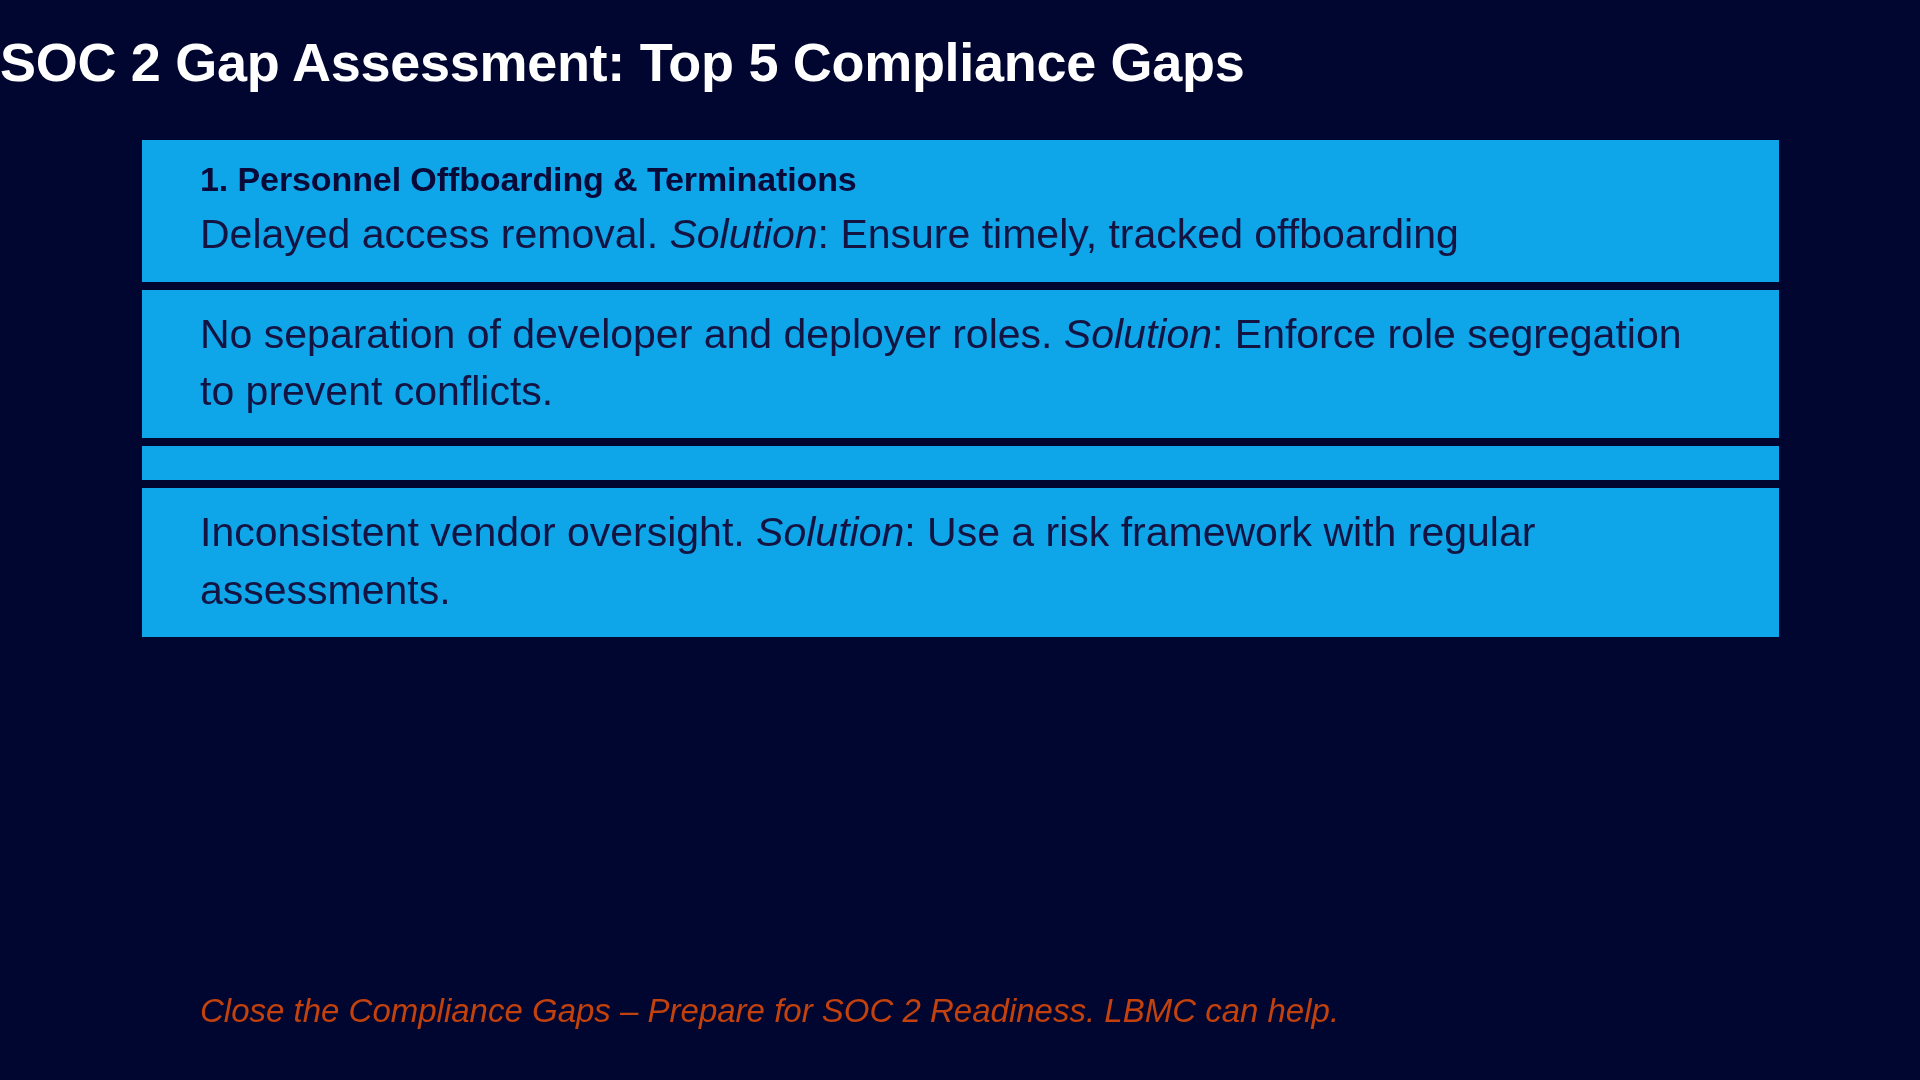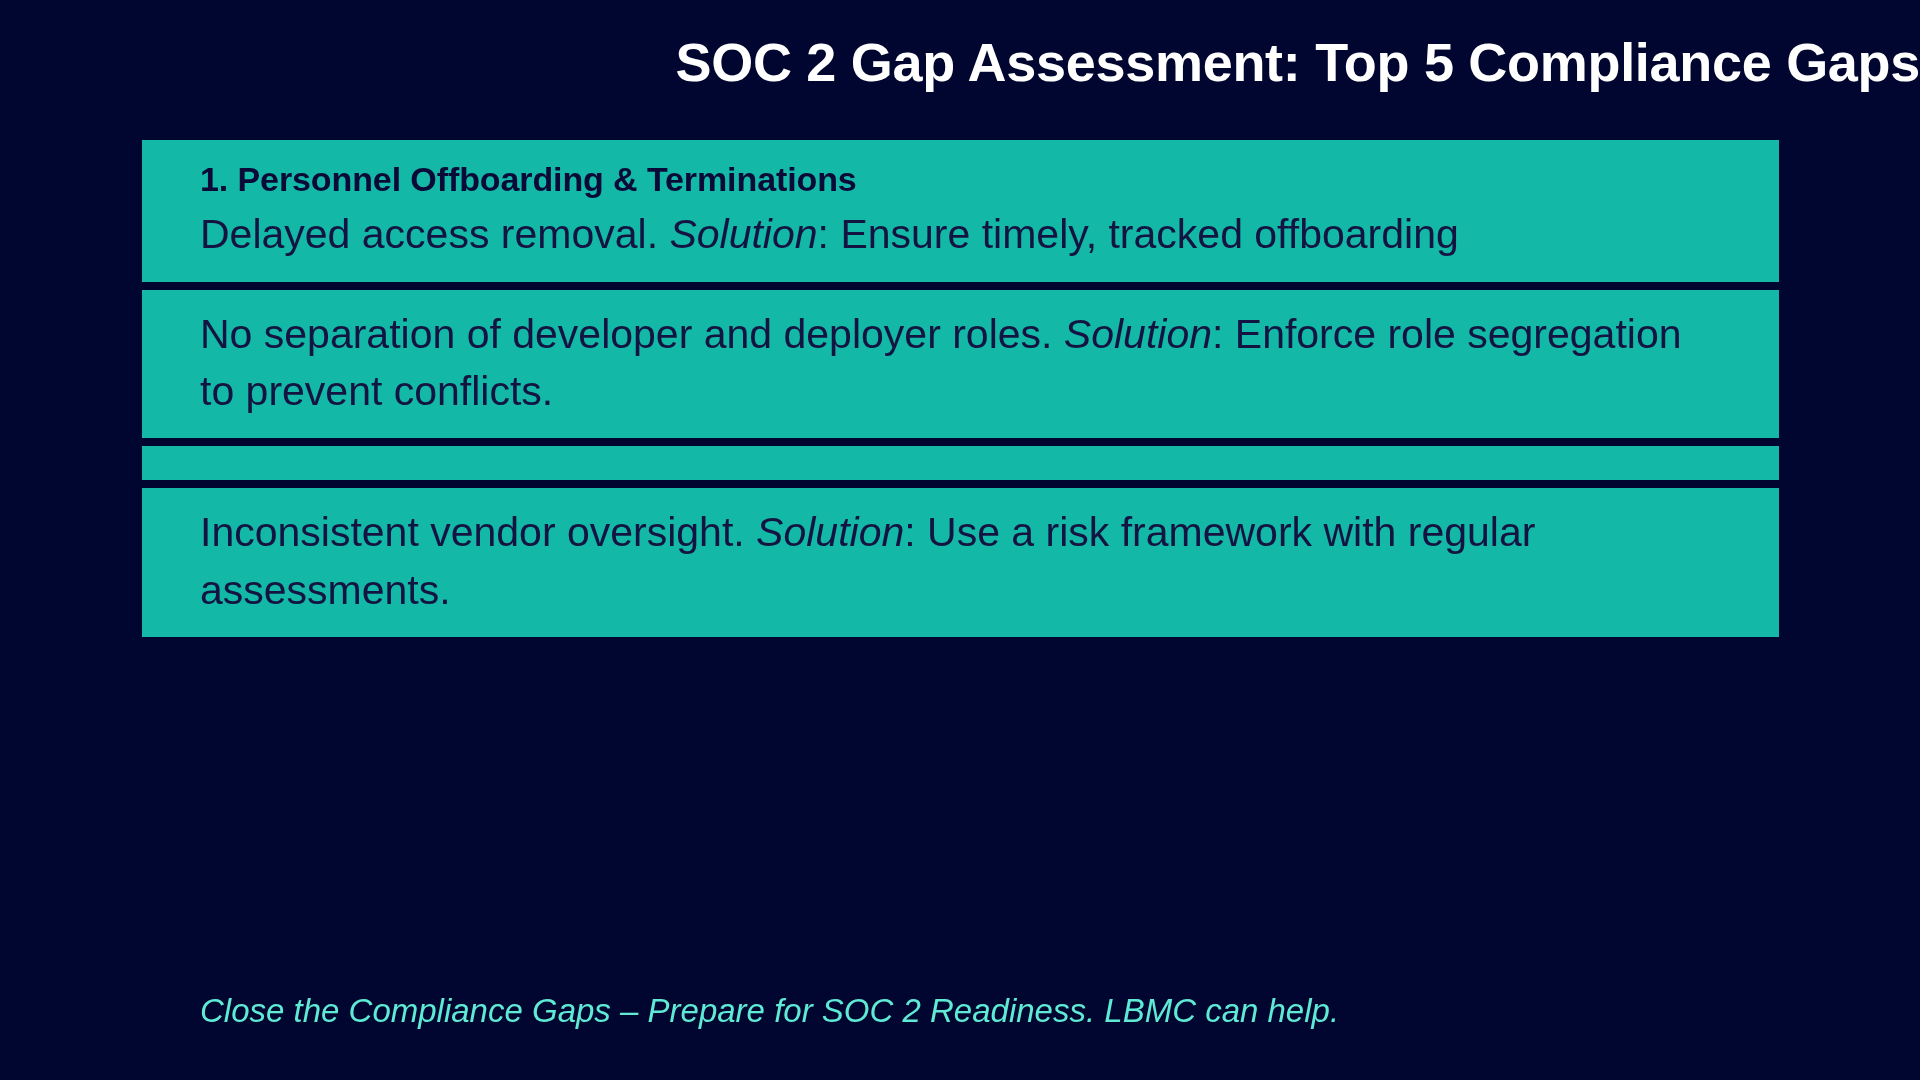--- a/index.html
+++ b/index.html
@@ -21,37 +21,37 @@
     height: 1080px;
     background: #000630;
     box-sizing: border-box;
   }
 
   .slide-title {
     position: absolute;
     left: 0;
     top: 32px;
     width: 1920px;
-    text-align: right;
+    text-align: left;
     color: #ffffff;
     font-size: 54px;
     font-weight: 700;
     letter-spacing: -0.3px;
     line-height: 1.12;
   }
 
   .cards {
     position: absolute;
     left: 142px;
     top: 140px;
     width: 1637px;
   }
 
   .card {
-    background: #14b8a6;
+    background: #0ea5e9;
     margin-bottom: 8px;
     padding: 16px 0 18px 58px;
     box-sizing: border-box;
   }
 
   .card-heading {
     color: #0a0a38;
     font-size: 34px;
     font-weight: 700;
     line-height: 1.36;
@@ -69,21 +69,21 @@
   }
 
   .card-body .sol {
     font-style: italic;
   }
 
   .footer-note {
     position: absolute;
     left: 200px;
     top: 988px;
-    color: #5eead4;
+    color: #c2410c;
     font-size: 33px;
     font-style: italic;
     font-weight: 400;
     line-height: 1.40;
   }
 </style>
 </head>
 <body>
 
 <div class="slide">

